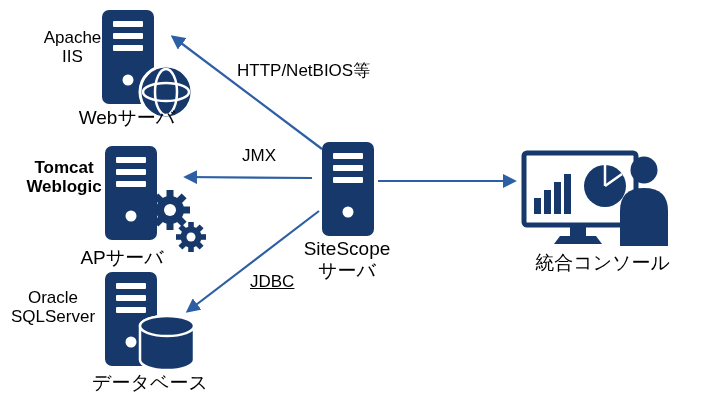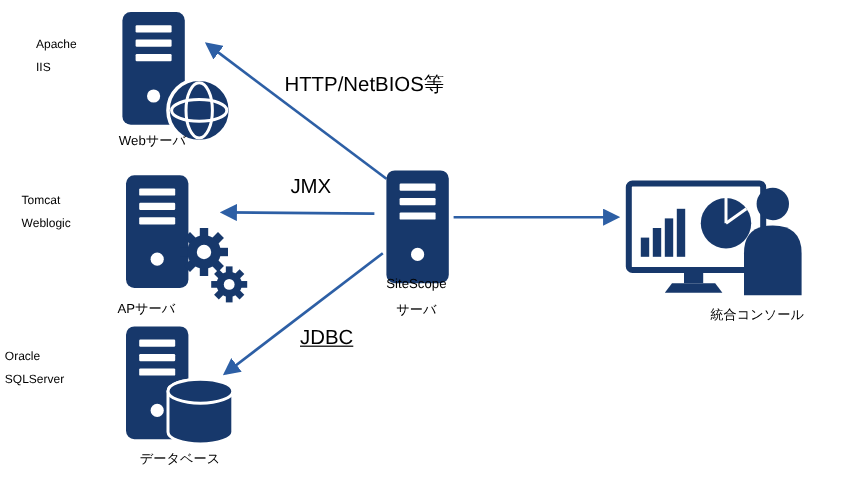--- a/index.html
+++ b/index.html
@@ -11,25 +11,25 @@
   .canvas{
     position:relative;
     width:709px;height:412px;
     background:#ffffff;
     overflow:hidden;
     font-family:"Liberation Sans",sans-serif;
     color:var(--text);
   }
   .abs{position:absolute;}
   .vendor{
-    font-size:10px;line-height:19px;
+    font-size:17px;line-height:19px;text-align:center;
     white-space:pre-line;color:var(--text);
   }
   .node-label{
-    font-size:11px;line-height:22px;text-align:center;
+    font-size:19px;line-height:22px;text-align:center;
     white-space:pre-line;color:var(--text);
   }
   .edge-label{font-size:17px;color:var(--text);white-space:nowrap;margin-left:13px;}
   svg.arrows{position:absolute;left:0;top:0;pointer-events:none;}
   .edge{stroke:var(--arrow);stroke-width:2.2;}
   .f-navy{fill:var(--navy);}
   .f-white{fill:#ffffff;}
   .f-arrow{fill:var(--arrow);}
   .s-white{stroke:#ffffff;stroke-width:2.5;fill:none;}
   .st-white{stroke:#ffffff;stroke-width:2.5;}
@@ -69,21 +69,21 @@
   <svg class="abs" style="left:100px;top:8px;" width="100" height="114" viewBox="0 0 100 114">
     <use href="#server-shape"></use>
     <g transform="translate(66,84)">
       <circle class="f-navy rim-white" r="26"></circle>
       <ellipse class="s-white" rx="11" ry="23"></ellipse>
       <ellipse class="s-white" rx="23" ry="9"></ellipse>
     </g>
   </svg>
   <div class="abs node-label" style="left:62px;top:107px;width:130px;">Webサーバ</div>
 
-  <div class="abs vendor" style="left:18px;top:158px;width:92px;">Tomcat
+  <div class="abs vendor" style="left:18px;top:158px;width:92px;font-weight:bold;">Tomcat
 Weblogic</div>
   <svg class="abs" style="left:103px;top:144px;" width="106" height="112" viewBox="0 0 106 112">
     <use href="#server-shape"></use>
     <g>
       <g transform="translate(67,66)">
         <g class="f-navy">
           <rect x="-3.5" y="-20" width="7" height="9" transform="rotate(0)"></rect>
           <rect x="-3.5" y="-20" width="7" height="9" transform="rotate(45)"></rect>
           <rect x="-3.5" y="-20" width="7" height="9" transform="rotate(90)"></rect>
           <rect x="-3.5" y="-20" width="7" height="9" transform="rotate(135)"></rect>
@@ -120,21 +120,21 @@
     <g>
       <path class="f-navy st-white" d="M37,56 v34 a27,10 0 0 0 54,0 v-34 a27,10 0 0 0 -54,0 z"></path>
       <ellipse class="f-navy st-white" cx="64" cy="56" rx="27" ry="10"></ellipse>
     </g>
   </svg>
   <div class="abs node-label" style="left:75px;top:372px;width:150px;">データベース</div>
 
   <svg class="abs" style="left:320px;top:140px;" width="60" height="100" viewBox="0 0 60 100">
     <use href="#server-shape"></use>
   </svg>
-  <div class="abs node-label" style="left:287px;top:226px;width:120px;">SiteScope
+  <div class="abs node-label" style="left:287px;top:238px;width:120px;">SiteScope
 サーバ</div>
 
   <svg class="abs" style="left:520px;top:150px;" width="160" height="100" viewBox="0 0 160 100">
     <g>
       <rect class="f-navy" x="50" y="74" width="16" height="12"></rect>
       <path class="f-navy" d="M40,86 h36 l6,8 h-48 z"></path>
       <rect class="frame" x="4" y="3" width="112" height="72" rx="3"></rect>
       <g>
         <rect class="f-navy" x="14" y="48" width="7" height="16"></rect>
         <rect class="f-navy" x="24" y="40" width="7" height="24"></rect>

